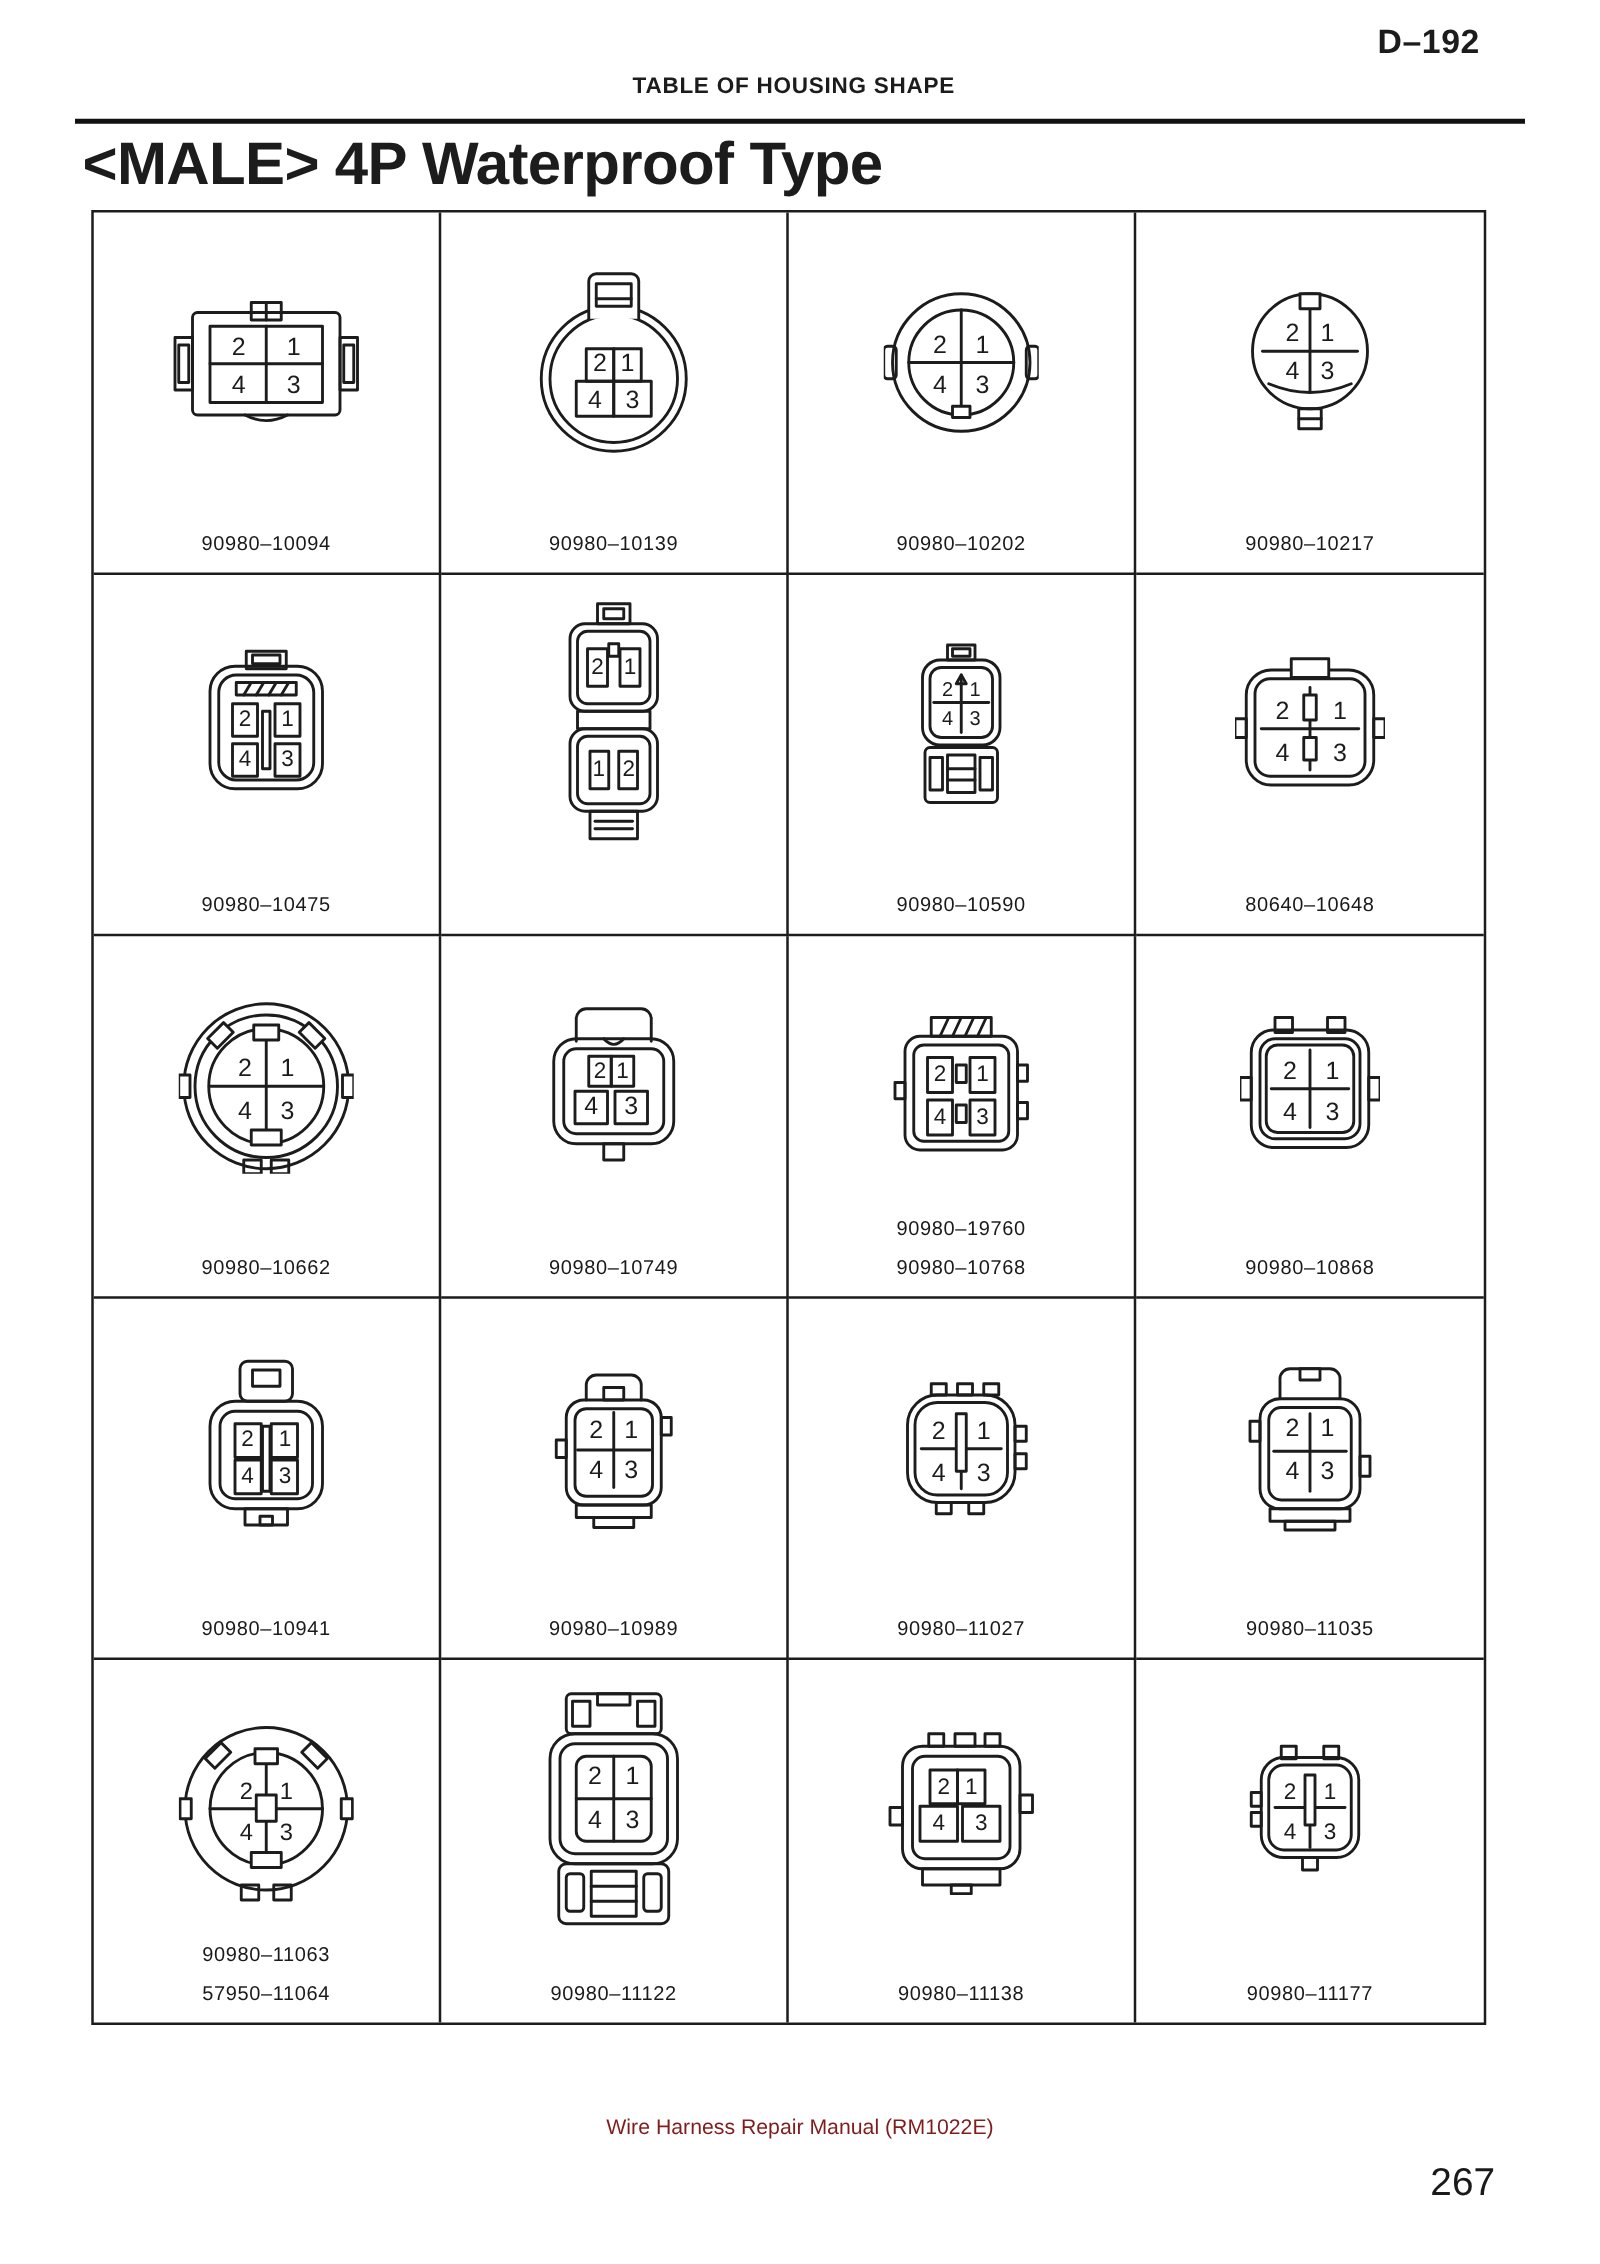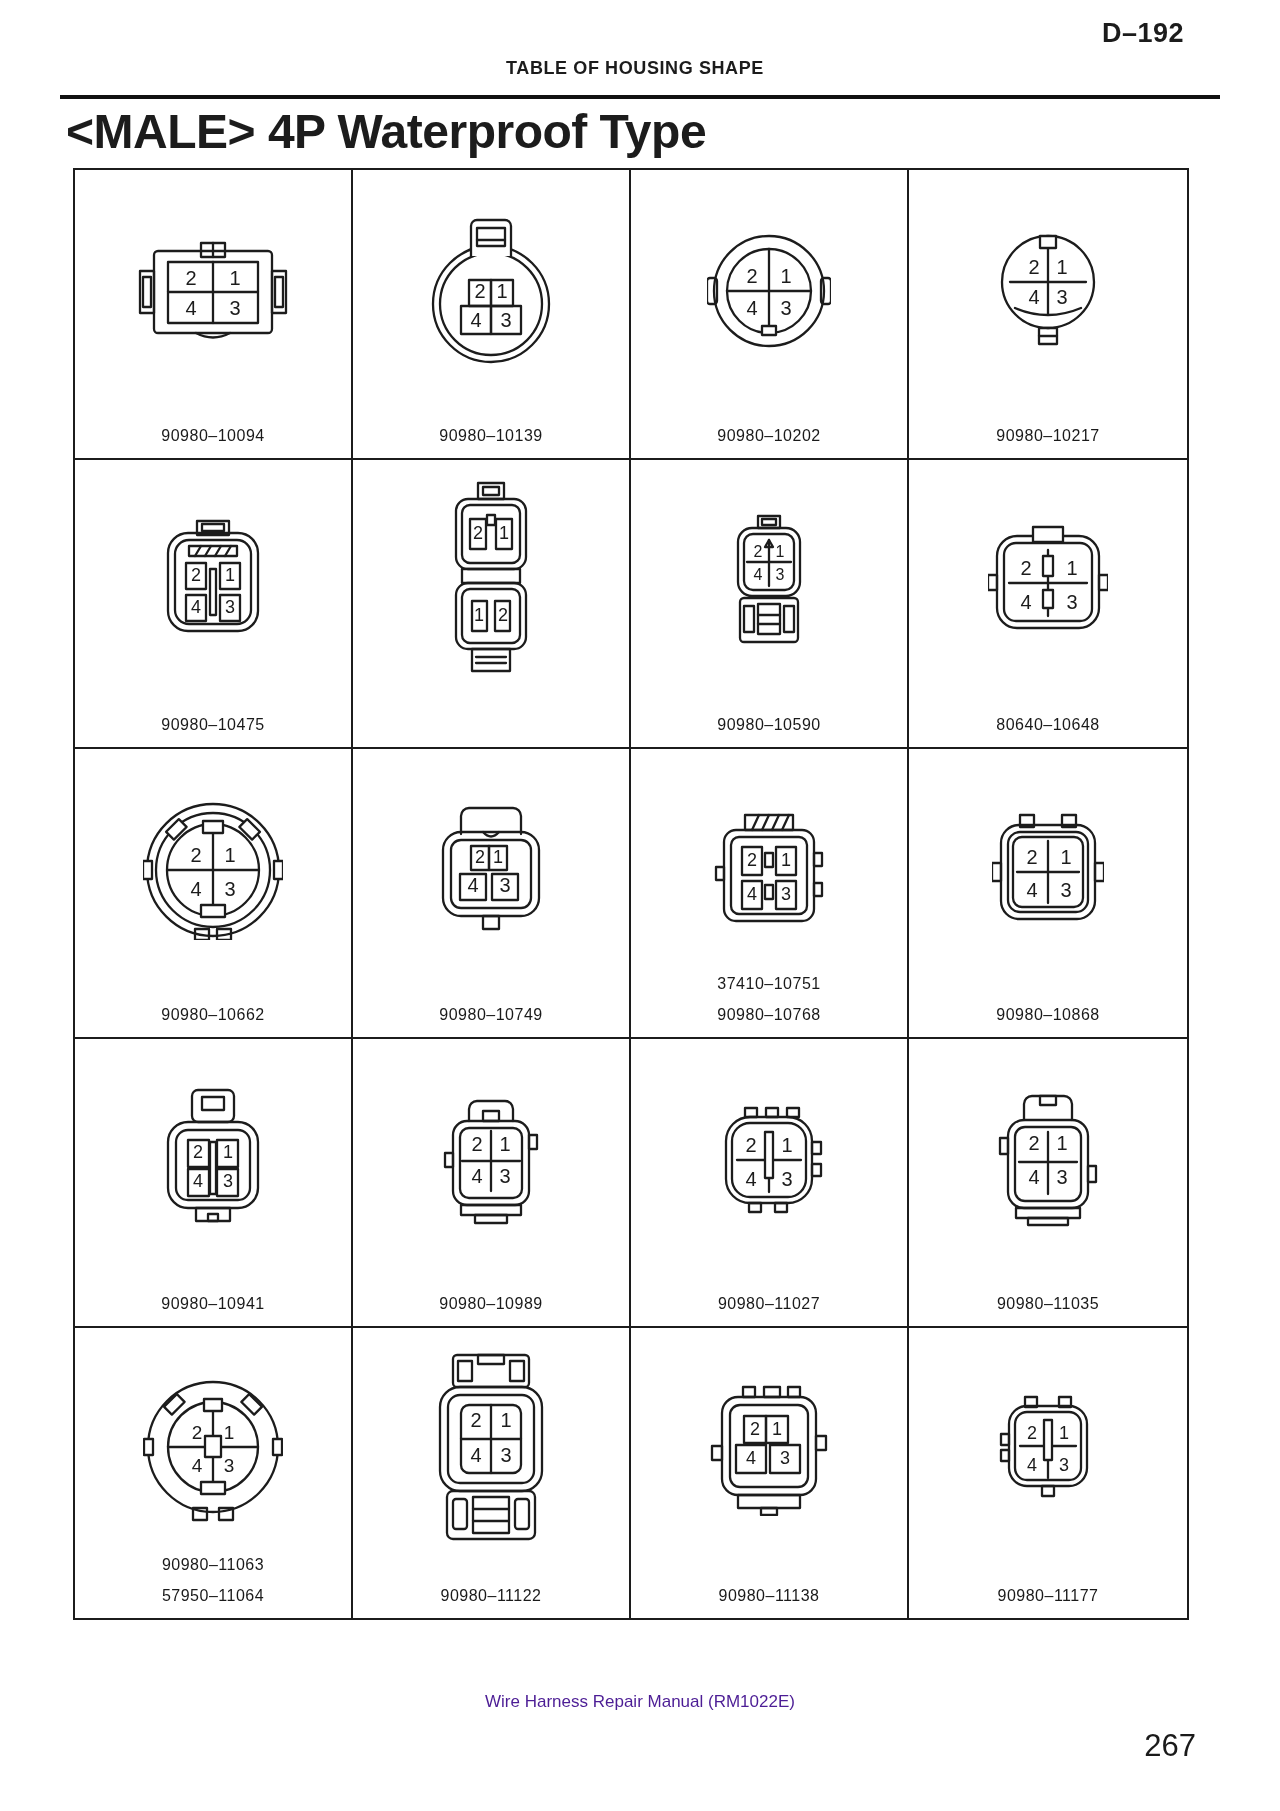--- a/index.html
+++ b/index.html
@@ -13,21 +13,21 @@
         border:2px solid #1c1c1c;display:grid;grid-template-columns:repeat(4,1fr);grid-template-rows:repeat(5,1fr);}
   .cell{position:relative;box-sizing:border-box;border-right:2px solid #1c1c1c;border-bottom:2px solid #1c1c1c;
         display:flex;align-items:center;justify-content:center;overflow:hidden;}
   .cell:nth-child(4n){border-right:none;}
   .cell:nth-child(n+17){border-bottom:none;}
   .draw{margin-bottom:42px;}
   .plabel{position:absolute;left:0;right:0;bottom:7px;text-align:center;font-size:16px;line-height:31px;letter-spacing:0.5px;color:#1a1a1a;}
   .conn{stroke:#1c1c1c;fill:none;stroke-width:2.3;stroke-linejoin:round;stroke-linecap:round;}
   .conn .wf{fill:#fff;}
   .conn text{stroke:none;fill:#1c1c1c;font-family:"Liberation Sans",sans-serif;}
-  .footer{position:absolute;top:1692px;left:60px;width:1160px;text-align:center;font-size:17px;color:#4c1d95;}
+  .footer{position:absolute;top:1692px;left:60px;width:1160px;text-align:center;font-size:17px;color:#7f1d1d;}
   .pagenum{position:absolute;top:1728px;right:84px;font-size:31px;color:#1a1a1a;}
 </style>
 </head>
 <body>
 
 <div class="sheet">
   <div class="docref">D–192</div>
   <div class="htitle">TABLE OF HOUSING SHAPE</div>
   <div class="hrule"></div>
   <h1 class="stitle">&lt;MALE&gt; 4P Waterproof Type</h1>
@@ -263,21 +263,21 @@
             <rect x="28" y="70" width="20" height="28" rx="0"></rect>
             <rect x="62" y="70" width="20" height="28" rx="0"></rect>
             <rect x="51" y="42" width="8" height="14" rx="0"></rect>
             <rect x="51" y="74" width="8" height="14" rx="0"></rect>
             <text x="38" y="55" font-size="18" text-anchor="middle">2</text>
             <text x="72" y="55" font-size="18" text-anchor="middle">1</text>
             <text x="38" y="89" font-size="18" text-anchor="middle">4</text>
             <text x="72" y="89" font-size="18" text-anchor="middle">3</text>
           </svg></div>
         <div class="plabel">
-          <div>37410–10751</div>
+          <div>90980–19760</div>
           <div>90980–10768</div>
         </div>
       </div>
       <div class="cell">
         <div class="draw"><svg class="conn" width="112" height="114" viewBox="0 0 112 114">
             <rect x="28" y="2" width="14" height="12" rx="0"></rect>
             <rect x="70" y="2" width="14" height="12" rx="0"></rect>
             <rect x="9" y="12" width="94" height="94" rx="18"></rect>
             <rect x="16" y="19" width="80" height="80" rx="12"></rect>
             <rect x="21" y="24" width="70" height="70" rx="9"></rect>

